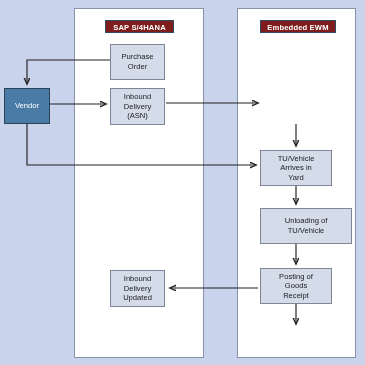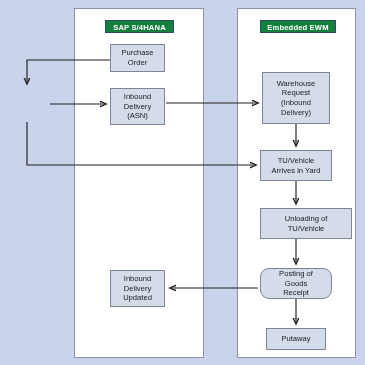--- a/index.html
+++ b/index.html
@@ -24,21 +24,21 @@
     background: #ffffff;
     border: 1px solid #8893ab;
     box-sizing: border-box;
   }
   #lane-sap  { left: 74px;  top: 8px; width: 130px; height: 350px; }
   #lane-ewm  { left: 237px; top: 8px; width: 119px; height: 350px; }
 
   
   .lane-badge {
     position: absolute;
-    background: #15803d;
+    background: #7f1d1d;
     border: 1px solid #2e4a63;
     color: #ffffff;
     font-size: 7.6px;
     font-weight: bold;
     letter-spacing: 0.15px;
     text-align: center;
     line-height: 13px;
     height: 13px;
     box-sizing: border-box;
     white-space: nowrap;
@@ -53,35 +53,35 @@
     border: 1px solid #7d8596;
     box-sizing: border-box;
     display: flex;
     align-items: center;
     justify-content: center;
     text-align: center;
     color: #1b1b21;
     font-size: 7.6px;
     line-height: 9.6px;
     white-space: pre-line;
-    padding: 10px;
+    padding: 17px;
   }
   .node.vendor {
     background: #4a7ba6;
     border: 1px solid #2c4257;
     color: #ffffff;
   }
   #n-vendor    { left: 4px;   top: 88px;  width: 46px; height: 34px; }
   #n-po        { left: 110px; top: 44px;  width: 55px; height: 28px; }
   #n-idasn     { left: 110px; top: 88px;  width: 55px; height: 37px; }
   #n-idupd     { left: 110px; top: 270px; width: 55px; height: 37px; }
   #n-whreq     { left: 262px; top: 72px;  width: 68px; height: 52px; }
   #n-tuyard    { left: 260px; top: 150px; width: 72px; height: 31px; }
   #n-unload    { left: 260px; top: 208px; width: 92px; height: 31px; }
-  #n-posting   { left: 260px; top: 268px; width: 72px; height: 31px; border-radius: 9px; }
+  #n-posting   { left: 260px; top: 268px; width: 72px; height: 31px; }
   #n-putaway   { left: 266px; top: 328px; width: 60px; height: 22px; }
 
   
   #connectors {
     position: absolute;
     left: 0; top: 0;
     width: 365px;
     height: 365px;
     pointer-events: none;
   }
@@ -121,41 +121,37 @@
 
     <path d="M296,181 L296,204" marker-end="url(#ah)"></path>
 
     <path d="M296,239 L296,264" marker-end="url(#ah)"></path>
 
     <path d="M258,288 L170,288" marker-end="url(#ah)"></path>
 
     <path d="M296,299 L296,324" marker-end="url(#ah)"></path>
   </svg>
 
+  <div class="node vendor" id="n-vendor">Vendor</div>
 
   <div class="node" id="n-po">Purchase
 Order</div>
 
   <div class="node" id="n-idasn">Inbound
 Delivery
 (ASN)</div>
 
   <div class="node" id="n-idupd">Inbound
 Delivery
 Updated</div>
 
-  <div class="node" id="n-whreq">Warehouse
-Request
-(Inbound
-Delivery)</div>
 
   <div class="node" id="n-tuyard">TU/Vehicle
 Arrives in Yard</div>
 
   <div class="node" id="n-unload">Unloading of
 TU/Vehicle</div>
 
   <div class="node" id="n-posting">Posting of
 Goods Receipt</div>
 
-  <div class="node" id="n-putaway">Putaway</div>
 
 </div>
 
 </body></html>

